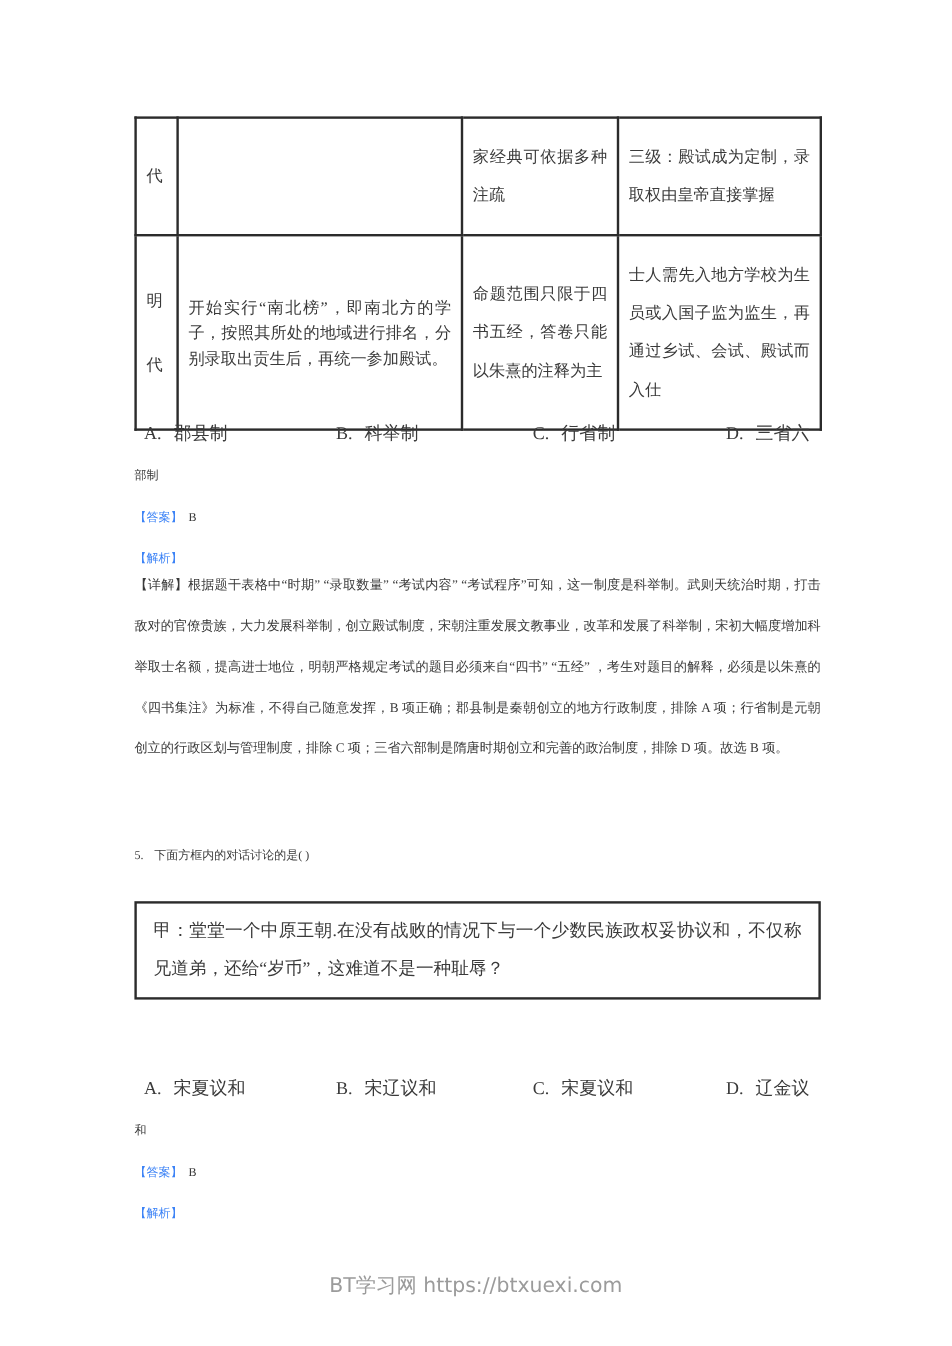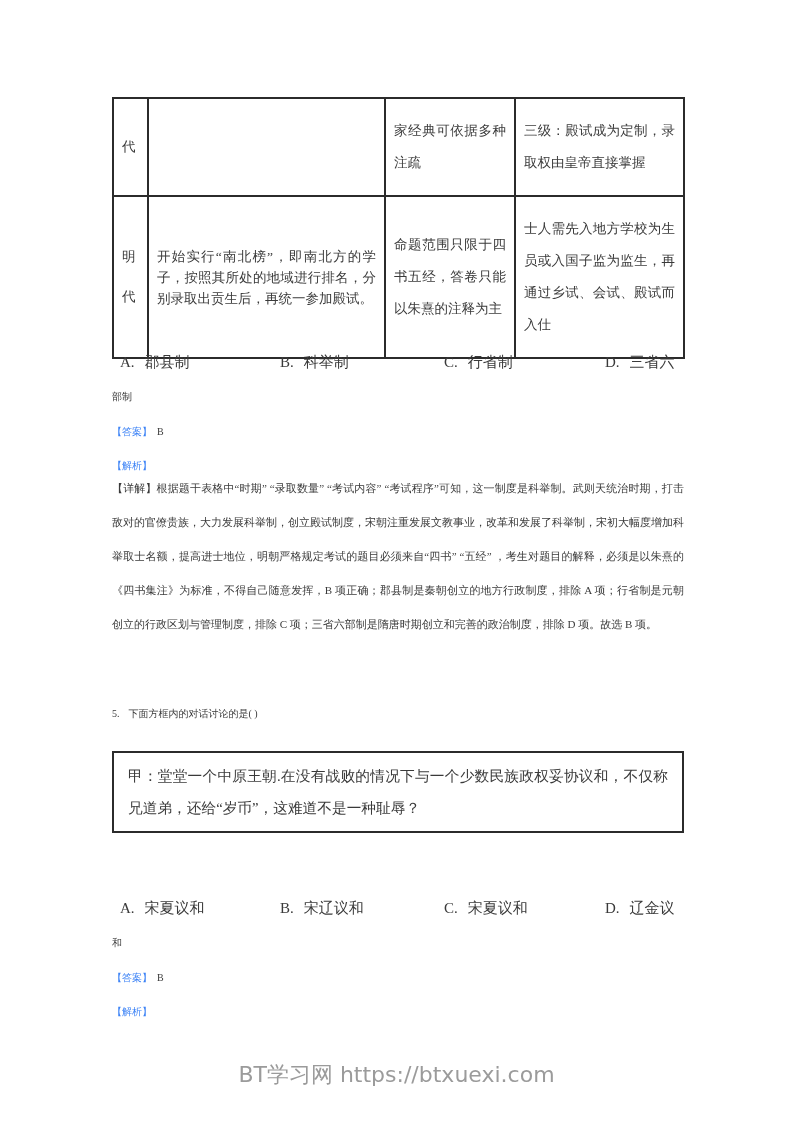--- a/index.html
+++ b/index.html
@@ -22,21 +22,21 @@
   }
   table.exam-table td{
     border:2px solid #2b2b2b;
     vertical-align:middle;
     text-align:justify;
     padding:16px 8px;
     word-break:break-all;
   }
   td.cell-period{text-align:center;padding:0 3px;}
   td.cell-period-top{vertical-align:top;padding-top:4px;line-height:26px;}
-  td.cell-period-vert{line-height:40px;}
+  td.cell-period-vert{line-height:53px;}
   td.cell-policy{padding:0 5px;line-height:21px;}
   td.cell-content{padding:0 6px;}
   td.cell-procedure{padding:0 4px;line-height:32px;}
   tr.row1{height:71px;}
   tr.row2{height:136px;}
 
   
   .options{display:flex;padding-left:8px;font-size:15px;line-height:34px;box-sizing:border-box;}
   .opt{display:flex;}
   .opt-0{width:160px;}
@@ -53,21 +53,21 @@
     padding:7px 14px;
     font-size:14.7px;line-height:32px;
     text-align:justify;
     box-sizing:border-box;
   }
   .dialog p{margin:0;}
   .footer{
     position:absolute;top:1060px;left:0;width:100%;
     text-align:center;
     font-family:"DejaVu Sans",sans-serif;
-    font-size:22px;color:#9b9b9b;
+    font-size:17px;color:#9b9b9b;
   }
 </style>
 </head>
 <body>
 
 <div class="page">
   <div class="content">
 
     <table class="exam-table abs" style="top:0">
       <colgroup>

